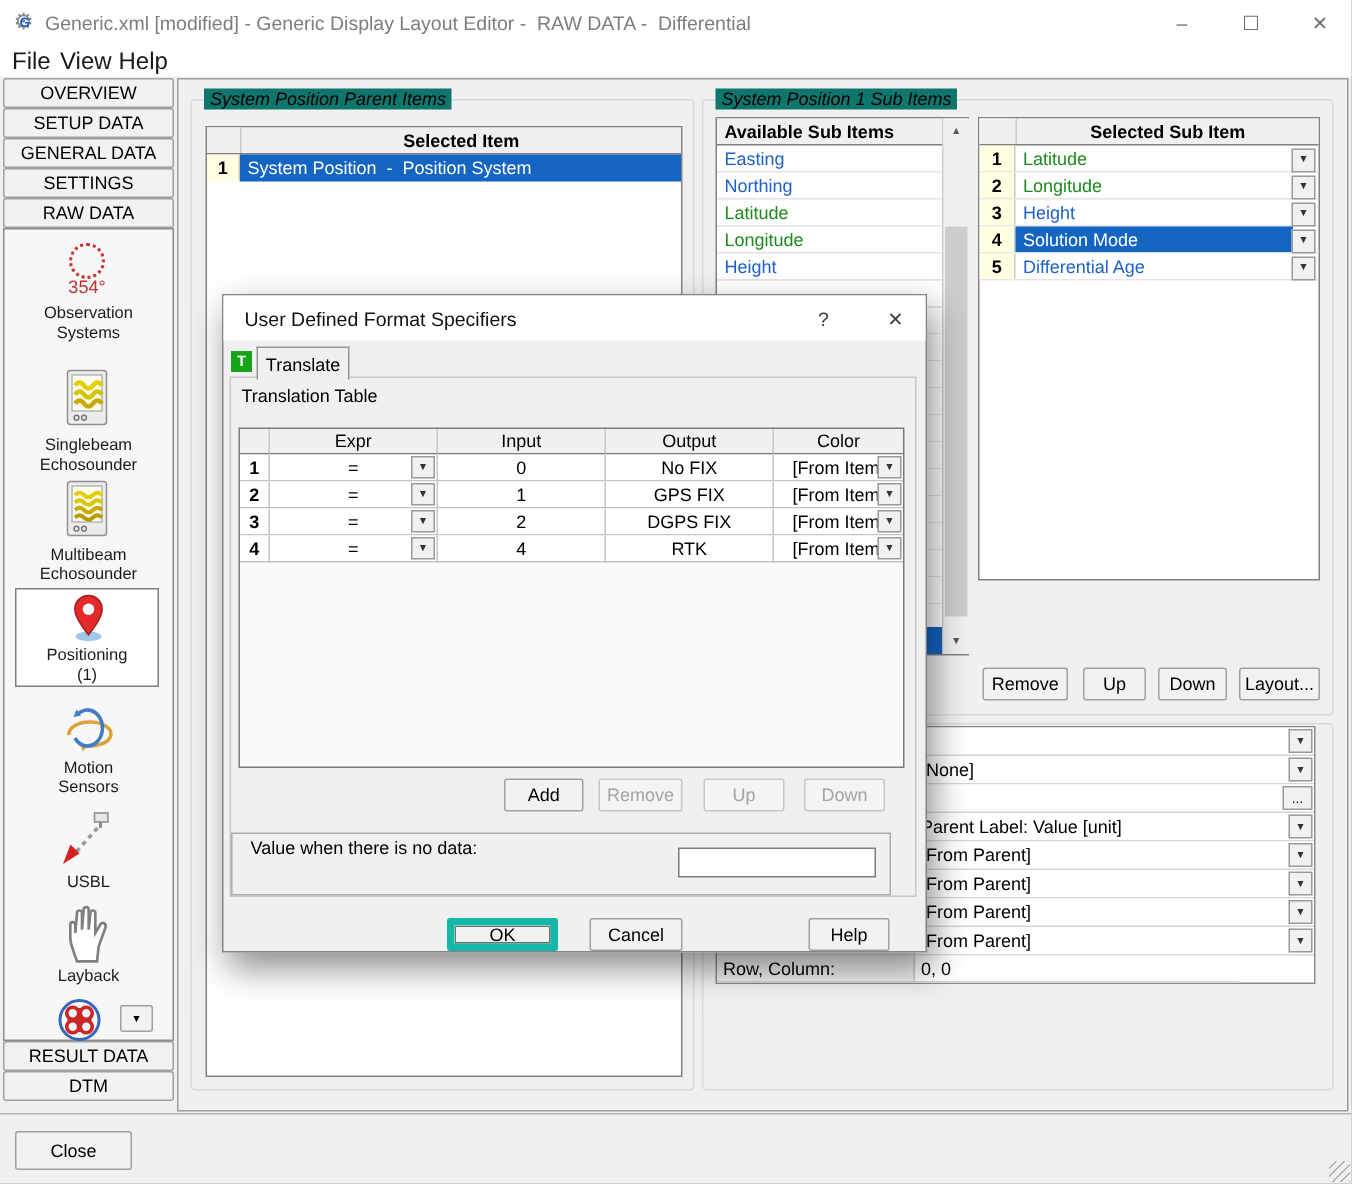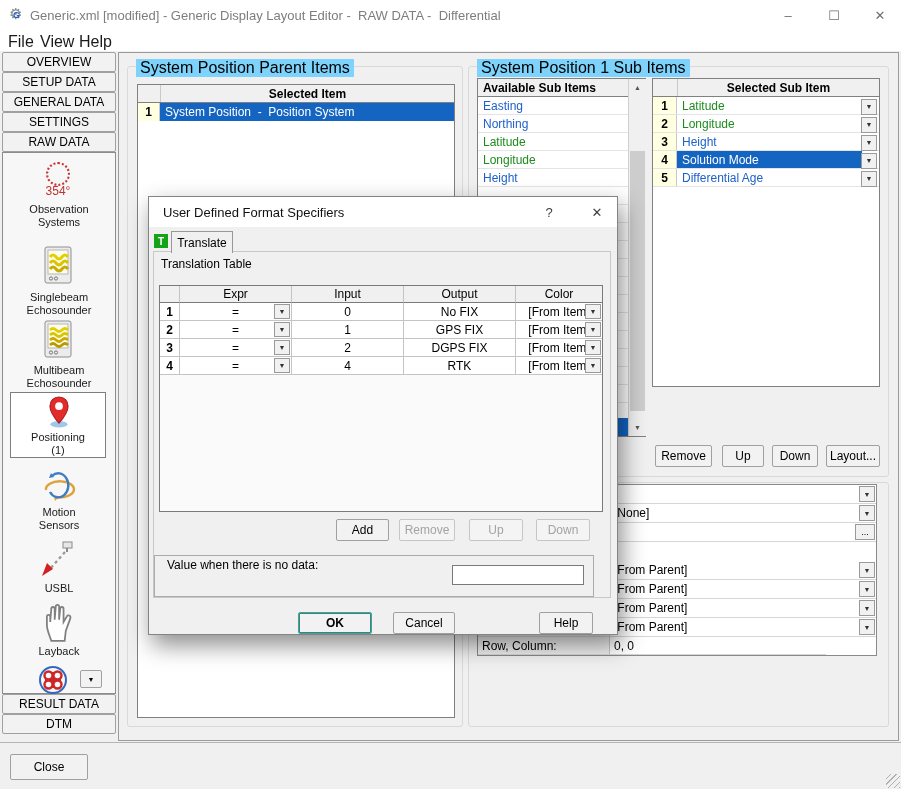--- a/index.html
+++ b/index.html
@@ -10,23 +10,23 @@
   
   #titlebar{left:0;top:0;width:901px;height:30px;background:#fff;}
   #title-text{left:30px;top:8px;color:#7d7d7d;font-size:13px;white-space:pre;}
   .winbtn{top:0;width:46px;height:30px;display:flex;align-items:center;justify-content:center;color:#707070;font-size:13px;}
   #menubar{left:0;top:30px;width:901px;height:21px;background:#fff;}
   .menu-item{top:33px;font-size:16px;color:#1a1a1a;}
   
   .btn{position:absolute;display:flex;align-items:center;justify-content:center;
        background:#f2f2f2;border:1px solid #a0a0a0;border-radius:2px;font-size:12px;color:#000;box-sizing:border-box;}
   .btn.dis{color:#a3a3a3;border-color:#c6c6c6;background:#f4f4f4;}
-  .btn.default{border:1px solid #14b8a6;box-shadow:inset 0 0 0 1px #6e6e6e;font-weight:bold;}
+  .btn.default{border:5px solid #14b8a6;box-shadow:inset 0 0 0 1px #6e6e6e;}
   .grp{position:absolute;border:1px solid #d9d9d9;border-radius:3px;box-sizing:border-box;}
-  .grp-title{position:absolute;top:-8px;left:8px;background:#7dd3fc;padding:0 4px;font-size:16px;}
+  .grp-title{position:absolute;top:-8px;left:8px;background:#0f766e;padding:0 4px;font-size:12px;font-style:italic;}
   .panel-border{border:1px solid #808080;box-sizing:border-box;background:#fff;}
   .hdr{background:#f0f0f0;border-bottom:1px solid #808080;box-sizing:border-box;}
   .bold{font-weight:bold;}
   .numcell{background:#ffffe1;border-right:1px solid #c9c9c9;display:flex;align-items:center;justify-content:center;font-weight:bold;box-sizing:border-box;}
   .blue-t{color:#2061c9;} .green-t{color:#1e8b1e;}
   .selrow{background:#1464c2;color:#fff;}
   .dd{position:absolute;right:1px;top:1px;bottom:1px;width:16px;background:#f1f1f1;border:1px solid #9a9a9a;
       display:flex;align-items:center;justify-content:center;font-size:7px;color:#333;box-sizing:border-box;}
   .cellrow{position:absolute;display:flex;align-items:center;box-sizing:border-box;}
   .gridline{border-bottom:1px solid #e4e4e4;}
@@ -275,20 +275,24 @@
     <div class="prop-val" style="left:132px;top:19px;width:266px;height:19px;">
       <span>[None]</span>
       <div class="dd">▼</div>
     </div>
     <div class="prop-val selrow" style="left:132px;top:38px;width:266px;height:19px;white-space:nowrap;overflow:hidden;">
       <span>=0:No FIX,=1:GPS FIX,=2:DGPS FIX,=4:RTK</span>
       <div class="dd" style="width:20px;font-size:9px;color:#000;">
           <span>...</span>
         </div>
     </div>
+    <div class="prop-val" style="left:132px;top:57px;width:266px;height:19px;">
+      <span>Parent Label: Value [unit]</span>
+      <div class="dd">▼</div>
+    </div>
     <div class="prop-val" style="left:132px;top:76px;width:266px;height:19px;">
       <span>[From Parent]</span>
       <div class="dd">▼</div>
     </div>
     <div class="prop-val" style="left:132px;top:95px;width:266px;height:19px;">
       <span>[From Parent]</span>
       <div class="dd">▼</div>
     </div>
     <div class="prop-val" style="left:132px;top:114px;width:266px;height:19px;">
       <span>[From Parent]</span>

